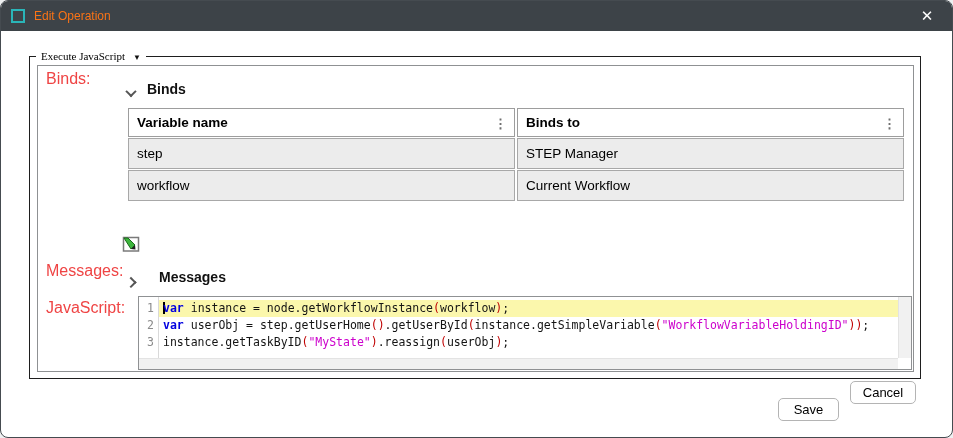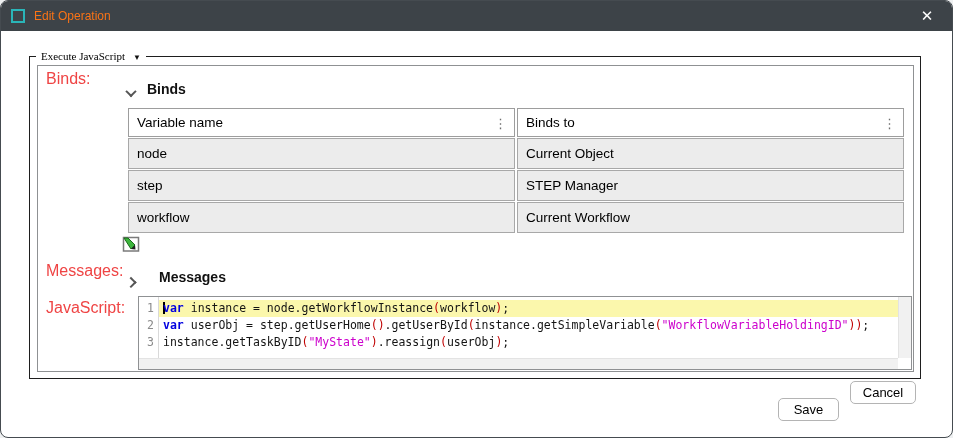--- a/index.html
+++ b/index.html
@@ -20,21 +20,21 @@
     border:1px solid #1e1e1e;}
   fieldset.op legend{margin-left:6px;padding:0 5px;font-size:11px;color:#000;font-family:Liberation Serif, serif;}
   legend .dd{font-size:8px;margin-left:8px;color:#111;}
   .panel{position:absolute;left:36px;top:64px;width:877px;height:307px;border:1px solid #8f9193;background:#fff;}
   .lbl{position:absolute;font-size:16px;color:#ef4444;}
   .section-header{position:absolute;display:flex;align-items:flex-end;font-weight:bold;font-size:14px;color:#111;}
   .chev{width:8px;height:8px;border-right:2px solid #555;border-bottom:2px solid #555;display:inline-block;margin-right:12px;}
   .chev.down{transform:rotate(45deg) translate(-1px,-1px);}
   .chev.right{transform:rotate(-45deg) translate(-1px,1px);}
   table.binds{position:absolute;left:125px;top:106px;width:780px;border-collapse:separate;border-spacing:2px 1px;}
-  table.binds th{background:#fff;border:1px solid #9d9d9d;font-weight:normal;text-align:left;
+  table.binds th{background:#fff;border:1px solid #9d9d9d;font-weight:bold;text-align:left;
     font-size:13.5px;padding:6px 8px;position:relative;}
   table.binds td{background:#ececec;border:1px solid #a8a8a8;font-size:13.5px;padding:7px 8px;}
   .menu-dots{position:absolute;right:7px;top:50%;transform:translateY(-50%);color:#6f6f6f;font-size:13px;line-height:1;}
   .edit-ic{position:absolute;left:121px;top:235px;width:18px;height:17px;}
   .editor{position:absolute;left:137px;top:295px;width:774px;height:74px;border:1px solid #8f9193;background:#fff;}
   .editor-inner{position:absolute;inset:0;display:flex;}
   .gutter{width:20px;border-right:1px solid #d9d9d9;padding-top:3px;background:#fff;flex:none;}
   .ln{font-family:"DejaVu Sans Mono",monospace;font-size:11.5px;line-height:17px;color:#8a8a8a;
     text-align:right;padding-right:4px;}
   .code{flex:1;padding-top:3px;margin-right:13px;margin-bottom:2px;overflow:hidden;}
@@ -79,24 +79,20 @@
 
   <table class="binds">
     <thead>
       <tr>
         <th style="width:50%;"><span>Variable name</span><span class="menu-dots">⋮</span></th>
         <th style="width:50%;"><span>Binds to</span><span class="menu-dots">⋮</span></th>
       </tr>
     </thead>
     <tbody>
         <tr>
-          <td>node</td>
-          <td>Current Object</td>
-        </tr>
-        <tr>
           <td>step</td>
           <td>STEP Manager</td>
         </tr>
         <tr>
           <td>workflow</td>
           <td>Current Workflow</td>
         </tr>
       </tbody>
   </table>
 

